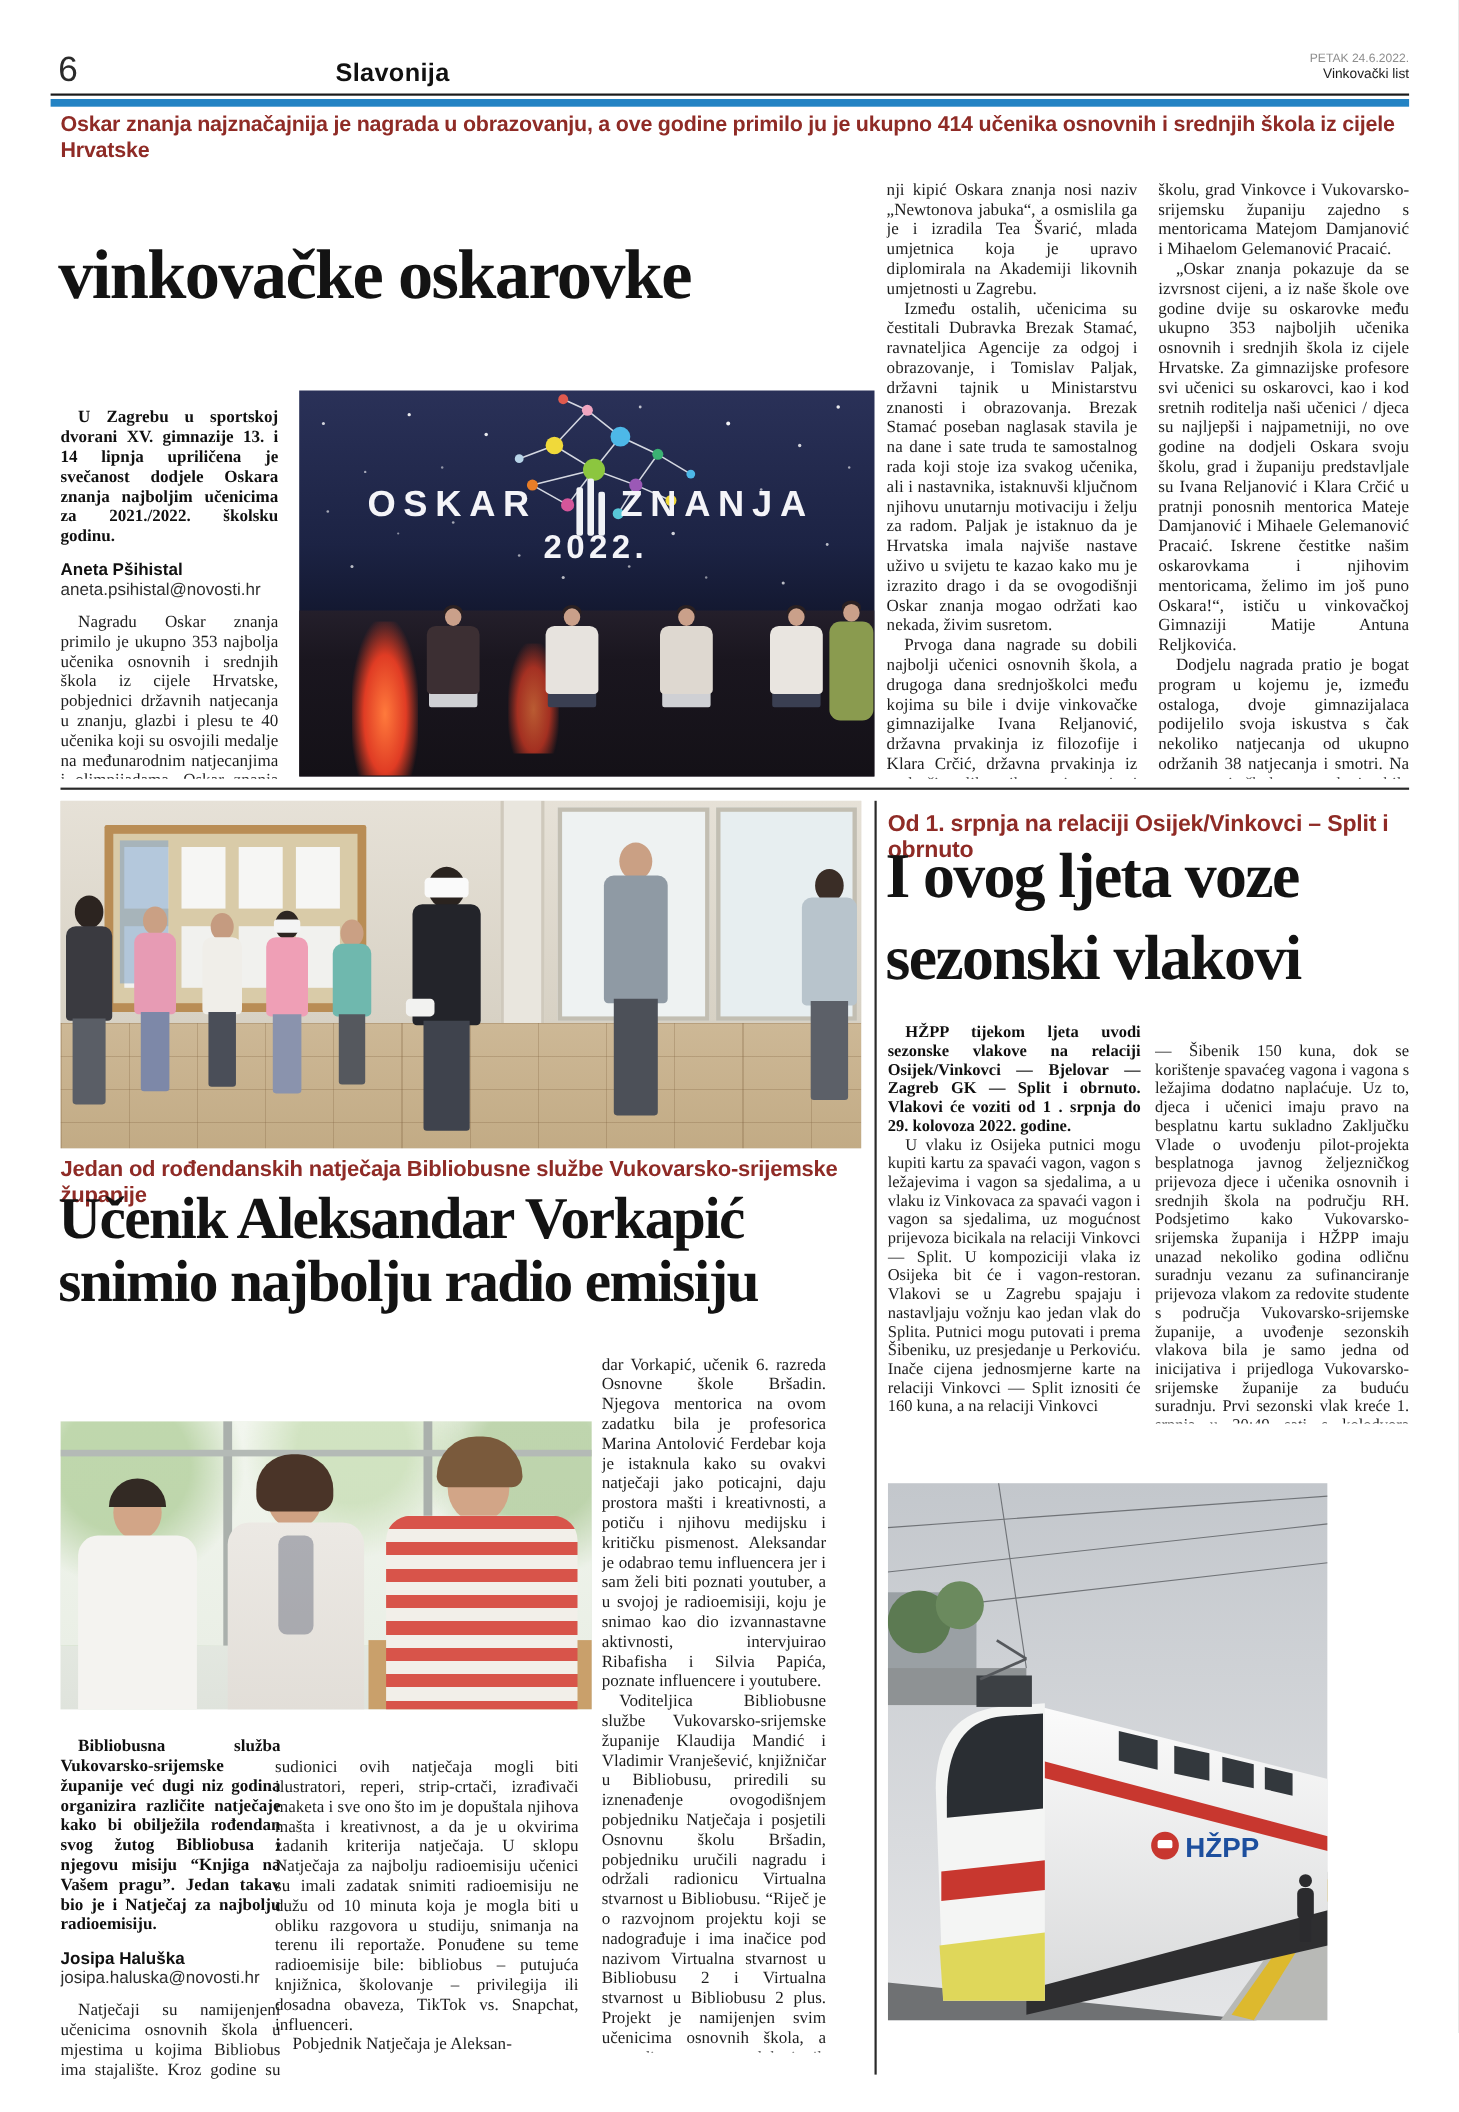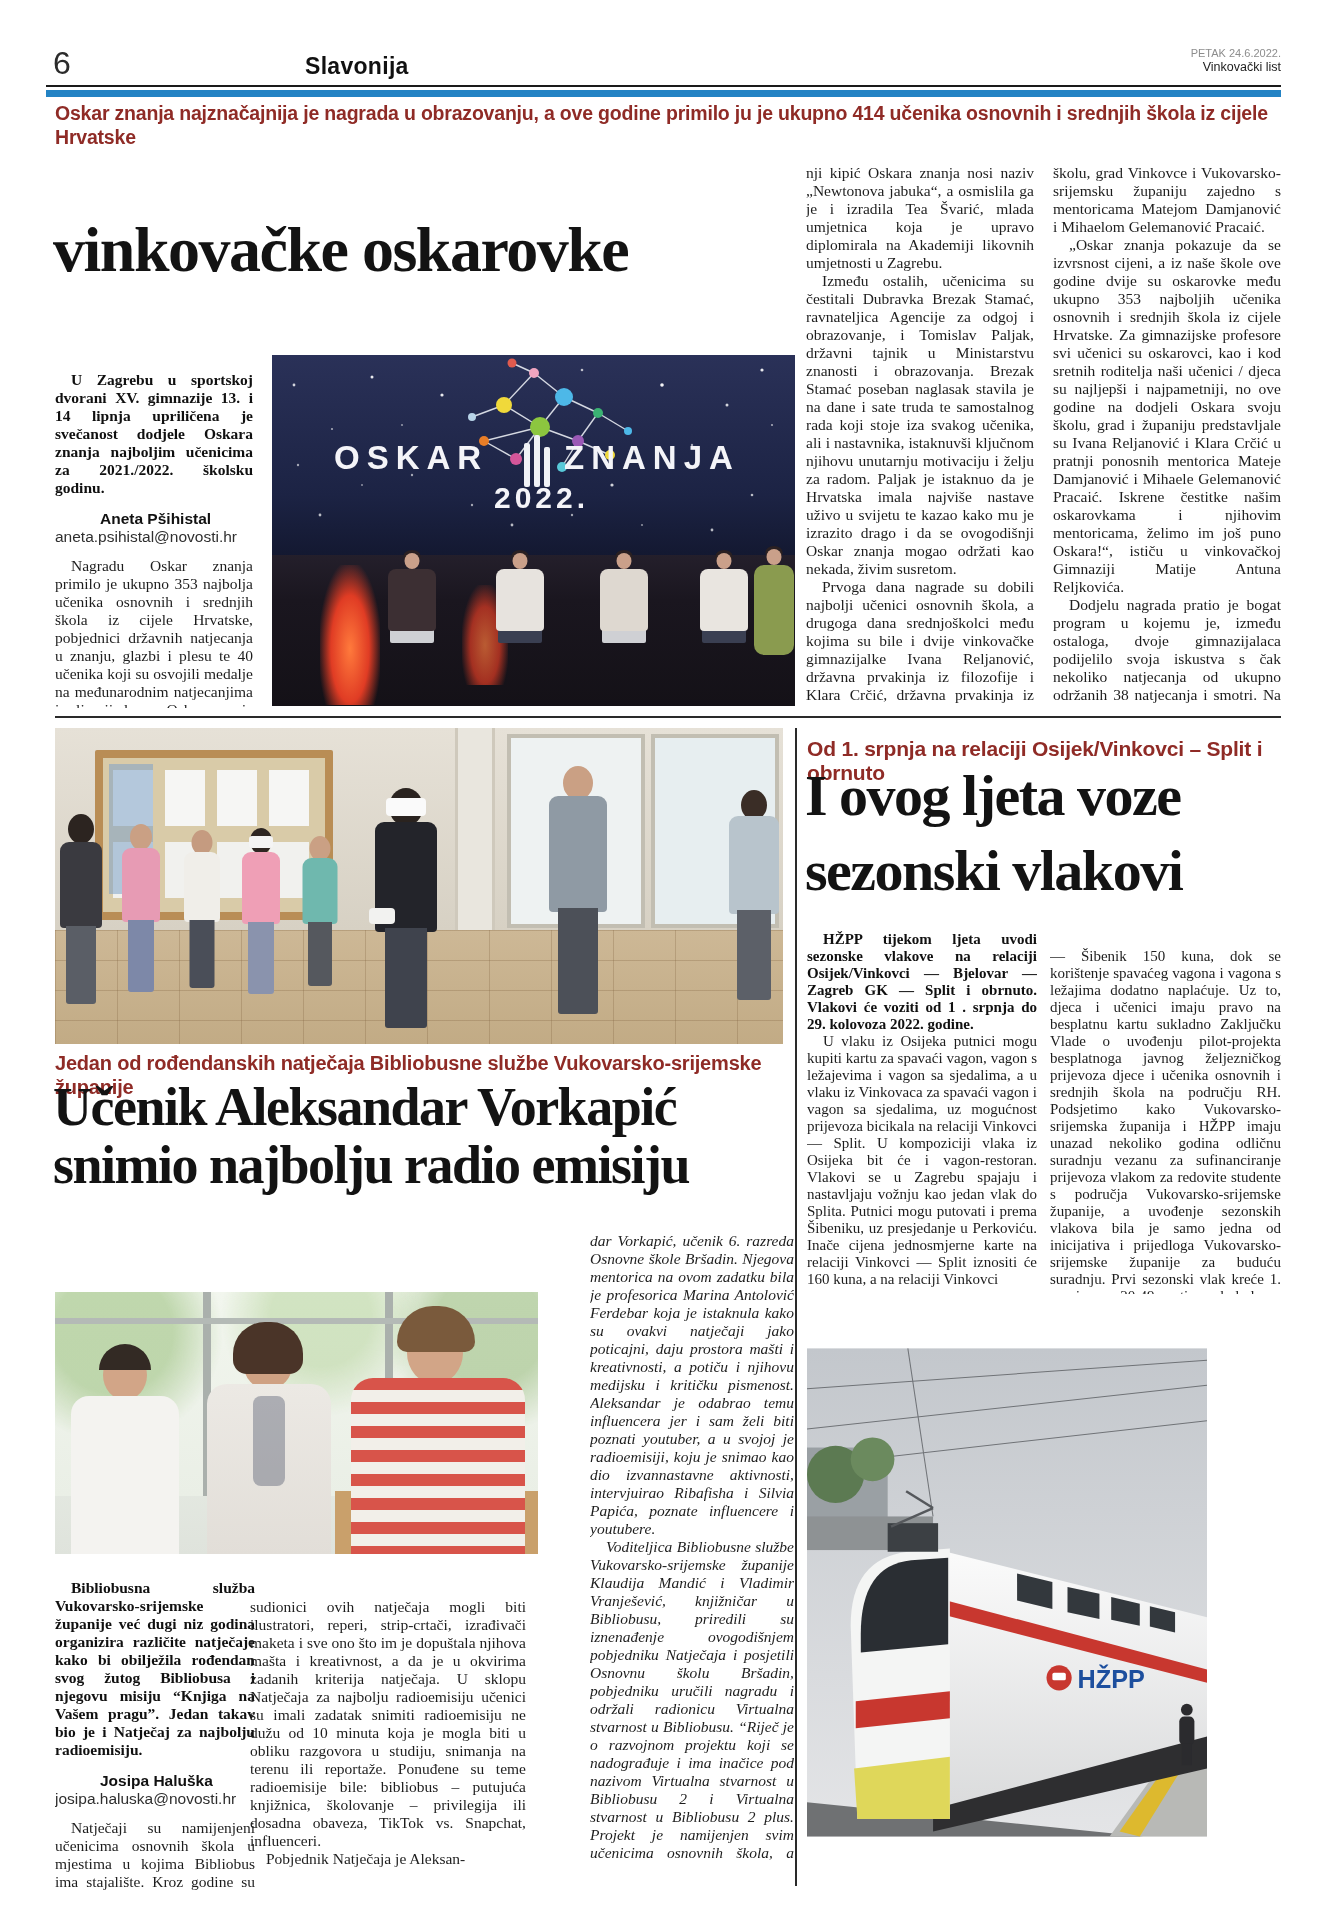--- a/index.html
+++ b/index.html
@@ -21,21 +21,21 @@
   .headline{font-family:"Liberation Serif",serif;font-weight:bold;color:#131313;letter-spacing:-1.5px;}
   .h-xl{font-size:64px;line-height:68px;}
   .h-lg{font-size:54px;line-height:58px;}
   .h-md{font-size:58px;line-height:62px;}
   .subhead{font:26px/31px "Liberation Sans",sans-serif;color:#2e2e2e;letter-spacing:-.5px;}
   .body-text{font:15.5px/18px "Liberation Serif",serif;color:#1d1d1d;text-align:justify;overflow:hidden;}
   .body-sm{font-size:15px;line-height:17px;}
   .paras p{text-indent:16px;}
   .paras.cont p:first-child{text-indent:0;margin-top:36px;}
   .bold-intro{font-weight:bold;color:#101010;text-indent:16px;margin-top:19px;}
-  .byline-name{font:bold 15.5px/18px "Liberation Sans",sans-serif;color:#111;margin-top:13px;text-indent:0;margin-left:45px;}
+  .byline-name{font:bold 15.5px/18px "Liberation Sans",sans-serif;color:#111;margin-top:13px;text-indent:0;}
   .byline-mail{font:15.5px/18px "Liberation Sans",sans-serif;color:#2f2f2f;margin-bottom:11px;text-indent:0;}
   .caption-red{font:bold 20px/24px "Liberation Sans",sans-serif;color:#8f2b26;letter-spacing:-.2px;}
   
   .photo{overflow:hidden;}
   
   .ph-stage{background:linear-gradient(180deg,#2a3158 0%,#1c2344 40%,#131830 58%,#18142a 64%,#221c26 72%,#2b2430 100%);}
   .stage-floor{position:absolute;left:0;right:0;bottom:0;height:43%;
       background:linear-gradient(180deg,#241f2b 0%,#1a161f 30%,#141117 100%);}
   .stage-word{position:absolute;font:bold 33px/33px "Liberation Sans",sans-serif;color:#f4f4f8;letter-spacing:7px;}
   .stage-year{position:absolute;font:bold 30px/30px "Liberation Sans",sans-serif;color:#f4f4f8;letter-spacing:4px;}
@@ -258,21 +258,21 @@
       <div class="k-head" style="top:0;width:26px;height:30px;background:#3a2d26;"></div>
       <div class="k-body" style="top:26px;width:50px;height:98px;background:#b8c4cc;"></div>
       <div class="k-legs" style="top:120px;width:34px;height:90px;background:#5c6068;"></div>
     </div>
   </div>
 
   <div class="abs caption-red" style="left:55px;top:1051px;width:728px;">Jedan od rođendanskih natječaja Bibliobusne službe Vukovarsko-srijemske županije</div>
   <div class="abs headline h-lg" style="left:53px;top:1078px;width:720px;">Učenik Aleksandar Vorkapić</div>
   <div class="abs headline h-lg" style="left:53px;top:1136px;width:720px;">snimio najbolju radio emisiju</div>
 
-  <div class="abs body-text paras cont" style="left:590px;top:1196px;width:204px;height:670px;font-style:italic;">
+  <div class="abs body-text paras cont" style="left:547px;top:1196px;width:204px;height:670px;">
       <p>dar Vorkapić, učenik 6. razreda Osnovne škole Bršadin. Njegova mentorica na ovom zadatku bila je profesorica Marina Antolović Ferdebar koja je istaknula kako su ovakvi natječaji jako poticajni, daju prostora mašti i kreativnosti, a potiču i njihovu medijsku i kritičku pismenost. Aleksandar je odabrao temu influencera jer i sam želi biti poznati youtuber, a u svojoj je radioemisiji, koju je snimao kao dio izvannastavne aktivnosti, intervjuirao Ribafisha i Silvia Papića, poznate influencere i youtubere.</p>
       <p>Voditeljica Bibliobusne službe Vukovarsko-srijemske županije Klaudija Mandić i Vladimir Vranješević, knjižničar u Bibliobusu, priredili su iznenađenje ovogodišnjem pobjedniku Natječaja i posjetili Osnovnu školu Bršadin, pobjedniku uručili nagradu i održali radionicu Virtualna stvarnost u Bibliobusu. “Riječ je o razvojnom projektu koji se nadograđuje i ima inačice pod nazivom Virtualna stvarnost u Bibliobusu 2 i Virtualna stvarnost u Bibliobusu 2 plus. Projekt je namijenjen svim učenicima osnovnih škola, a provodi se putem edukativnih radionica, uz korištenje tehnologije za virtualnu stvarnost, u svim narodnim knjižnicama, Bibliobusu i školama Vukovarsko-srijemske županije”, rekli su nam iz Gradske knjižnice i čitaonice Vinkovci.</p>
     </div>
 
   <div class="abs photo ph-radio" style="left:55px;top:1292px;width:483px;height:262px;">
 
     <div class="abs" style="left:0;top:0;width:100%;height:78%;background:
         radial-gradient(circle at 12% 20%, rgba(150,190,120,.55) 0 60px, rgba(150,190,120,0) 110px),
         radial-gradient(circle at 55% 12%, rgba(170,205,140,.45) 0 50px, rgba(170,205,140,0) 100px),
         radial-gradient(circle at 90% 18%, rgba(140,180,110,.5) 0 55px, rgba(140,180,110,0) 105px),

